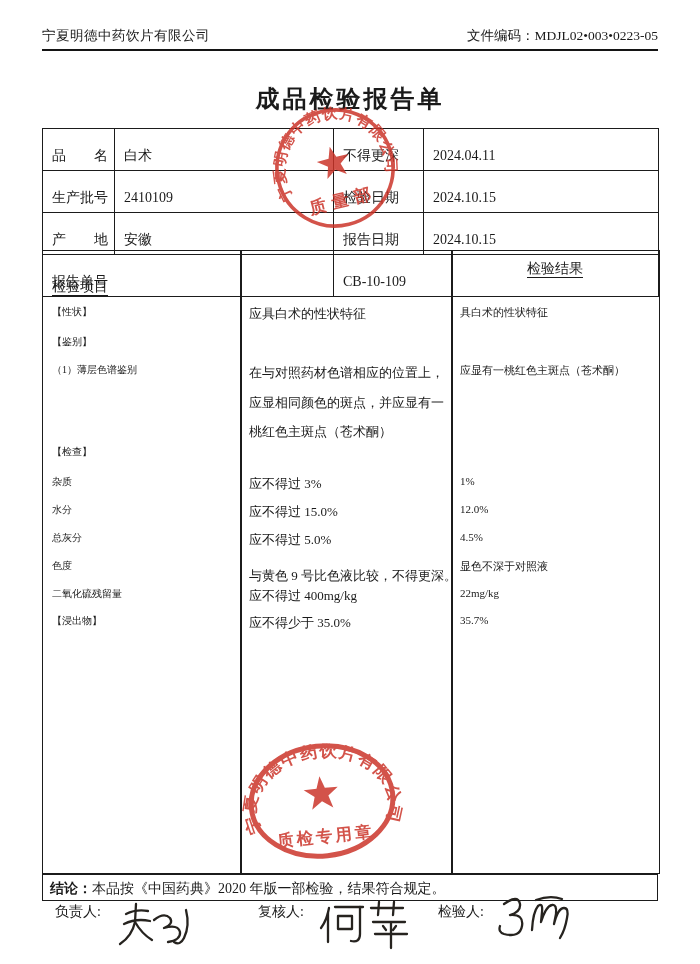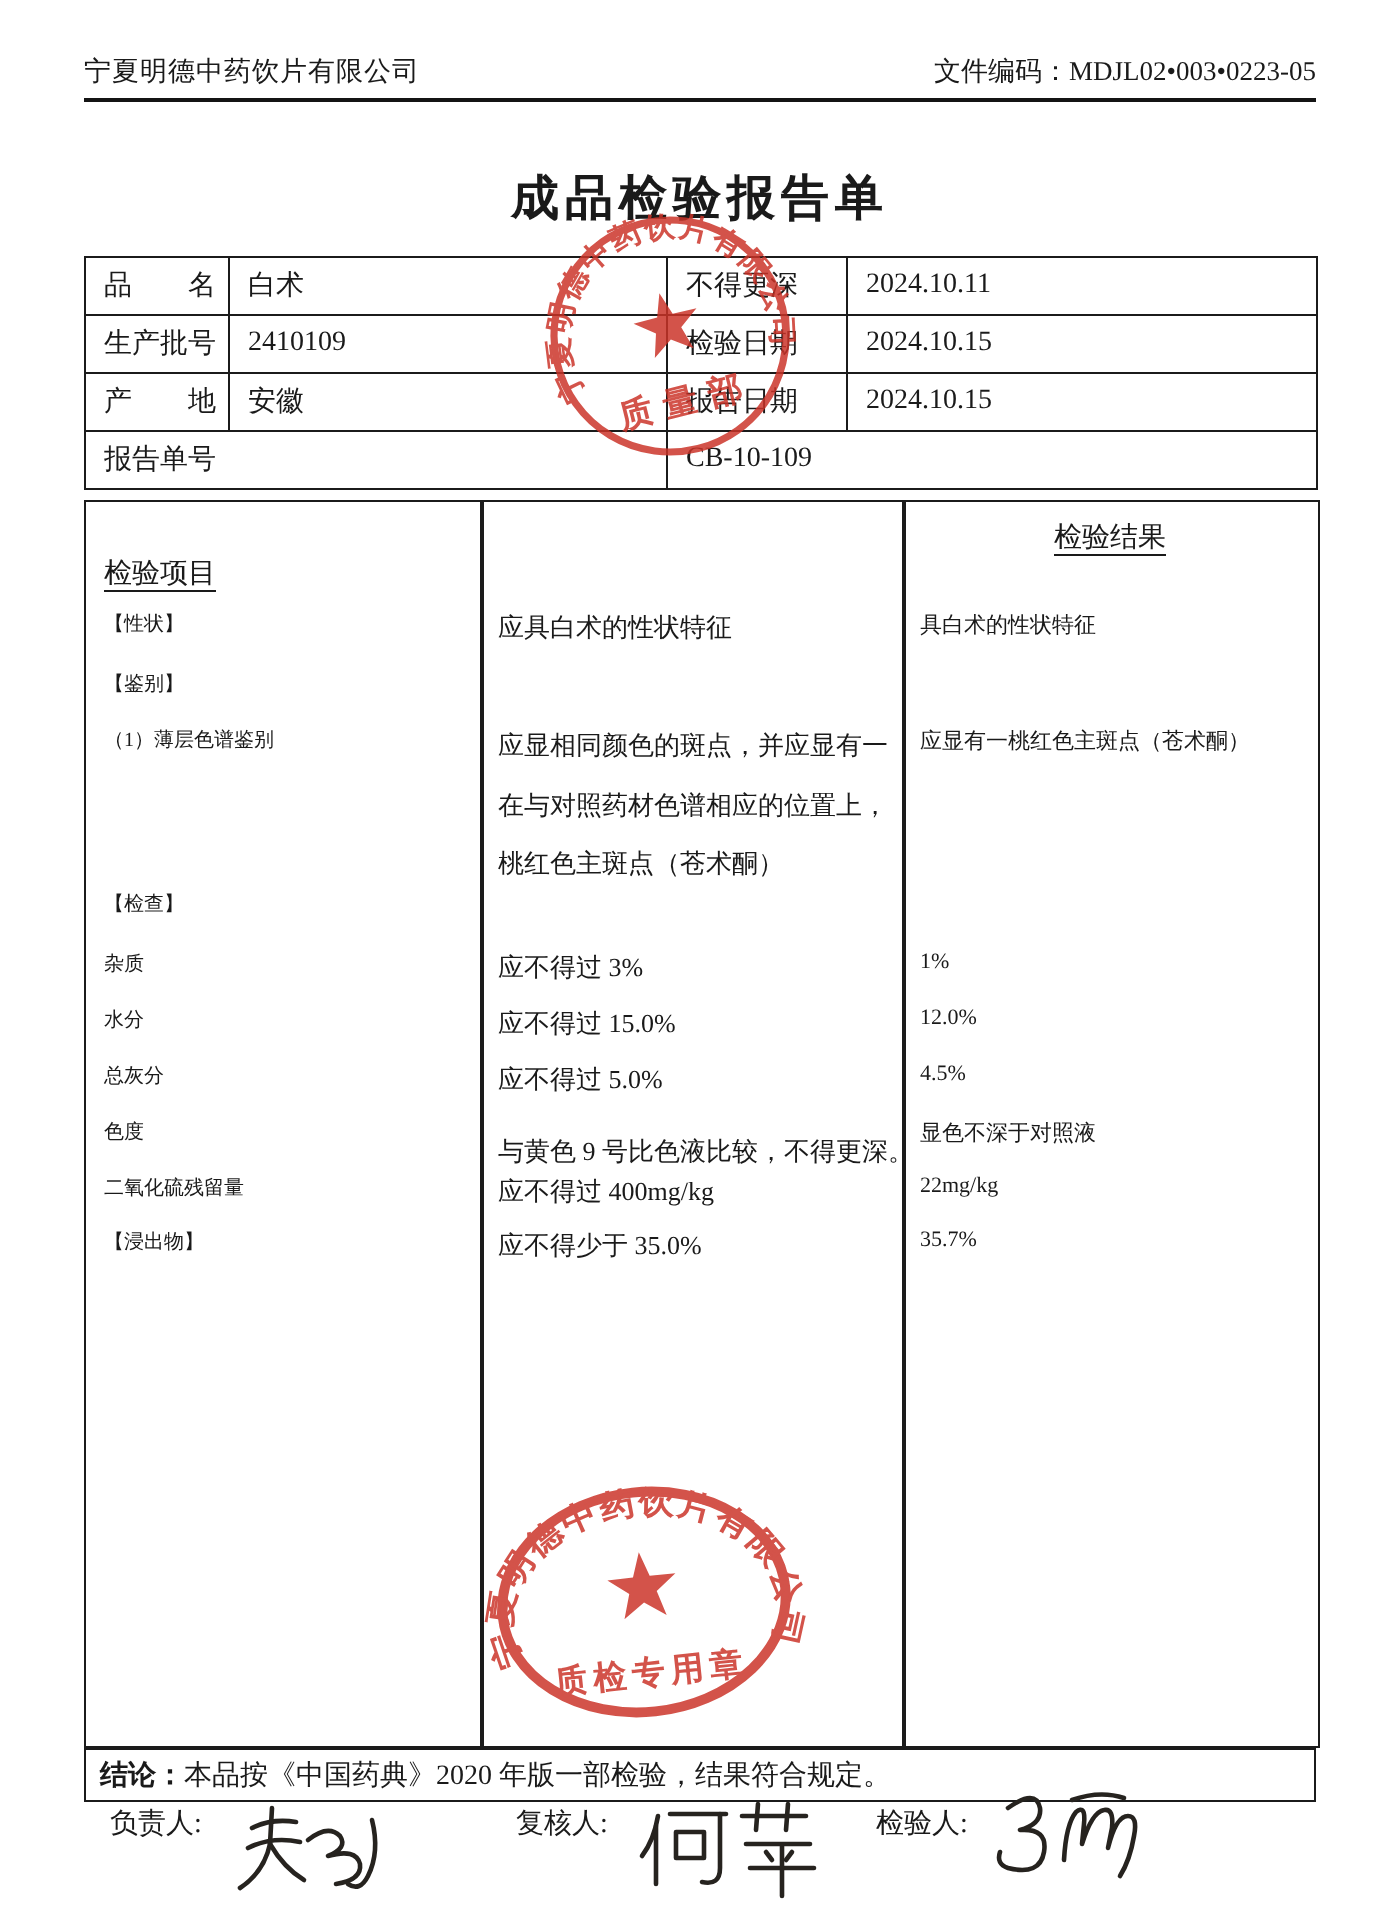--- a/index.html
+++ b/index.html
@@ -9,21 +9,21 @@
   
   .company{position:absolute;left:42px;top:27px;font-size:13.5px;letter-spacing:.5px;}
   .doccode{position:absolute;right:42px;top:27px;font-size:13.5px;}
   .topline{position:absolute;left:42px;top:49px;width:616px;height:2px;background:#141414;}
   .title{position:absolute;left:0;top:83px;width:100%;text-align:center;
          font-size:24px;font-weight:bold;letter-spacing:3px;}
 
   
   table.info{position:absolute;left:42px;top:128px;width:616px;border-collapse:collapse;
              table-layout:fixed;font-size:14px;}
-  table.info td{border:1.5px solid #1b1b1b;height:28px;padding:0 0 0 9px;white-space:nowrap;margin-top:18px;}
+  table.info td{border:1.5px solid #1b1b1b;height:28px;padding:13px 0 0 9px;white-space:nowrap;margin-top:18px;}
 
   
   .detail{position:absolute;left:42px;top:250px;width:616px;height:622px;border:1.5px solid #1b1b1b;}
   .vline{position:absolute;top:0;bottom:0;width:1.5px;background:#1b1b1b;}
   .v1{left:197px;} .v2{left:408px;}
   .dtxt{position:absolute;white-space:nowrap;font-size:10px;}
   .c1{left:9px;width:180px;}
   .c2{left:206px;width:198px;font-size:13px;}
   .c3{left:417px;width:192px;font-size:11px;}
   .colhead{text-decoration:underline;text-underline-offset:4px;font-size:14px;}
@@ -57,21 +57,21 @@
         <col style="width:72px">
         <col style="width:219px">
         <col style="width:90px">
         <col style="width:235px">
       </colgroup>
     <tbody>
         <tr>
       <td>品　　名</td>
       <td>白术</td>
       <td>不得更深</td>
-      <td>2024.10.11</td>
+      <td>2024.04.11</td>
     </tr>
     <tr>
       <td>生产批号</td>
       <td>2410109</td>
       <td>检验日期</td>
       <td>2024.10.15</td>
     </tr>
     <tr>
       <td>产　　地</td>
       <td>安徽</td>
@@ -96,22 +96,22 @@
       <div class="dtxt c1" style="top:54px">【性状】</div>
       <div class="dtxt c2" style="top:54px">应具白术的性状特征</div>
       <div class="dtxt c3" style="top:54px">具白术的性状特征</div>
     </div>
     <div>
       <div class="dtxt c1" style="top:84px">【鉴别】</div>
     </div>
     <div>
       <div class="dtxt c1" style="top:112px">（1）薄层色谱鉴别</div>
       <div class="dtxt c2 mline" style="top:107px">
+        <div>在与对照药材色谱相应的位置上，</div>
         <div>应显相同颜色的斑点，并应显有一</div>
-        <div>在与对照药材色谱相应的位置上，</div>
         <div>桃红色主斑点（苍术酮）</div>
       </div>
       <div class="dtxt c3" style="top:112px">应显有一桃红色主斑点（苍术酮）</div>
     </div>
     <div>
       <div class="dtxt c1" style="top:194px">【检查】</div>
     </div>
     <div>
       <div class="dtxt c1" style="top:224px">杂质</div>
       <div class="dtxt c2" style="top:224px">应不得过 3%</div>

